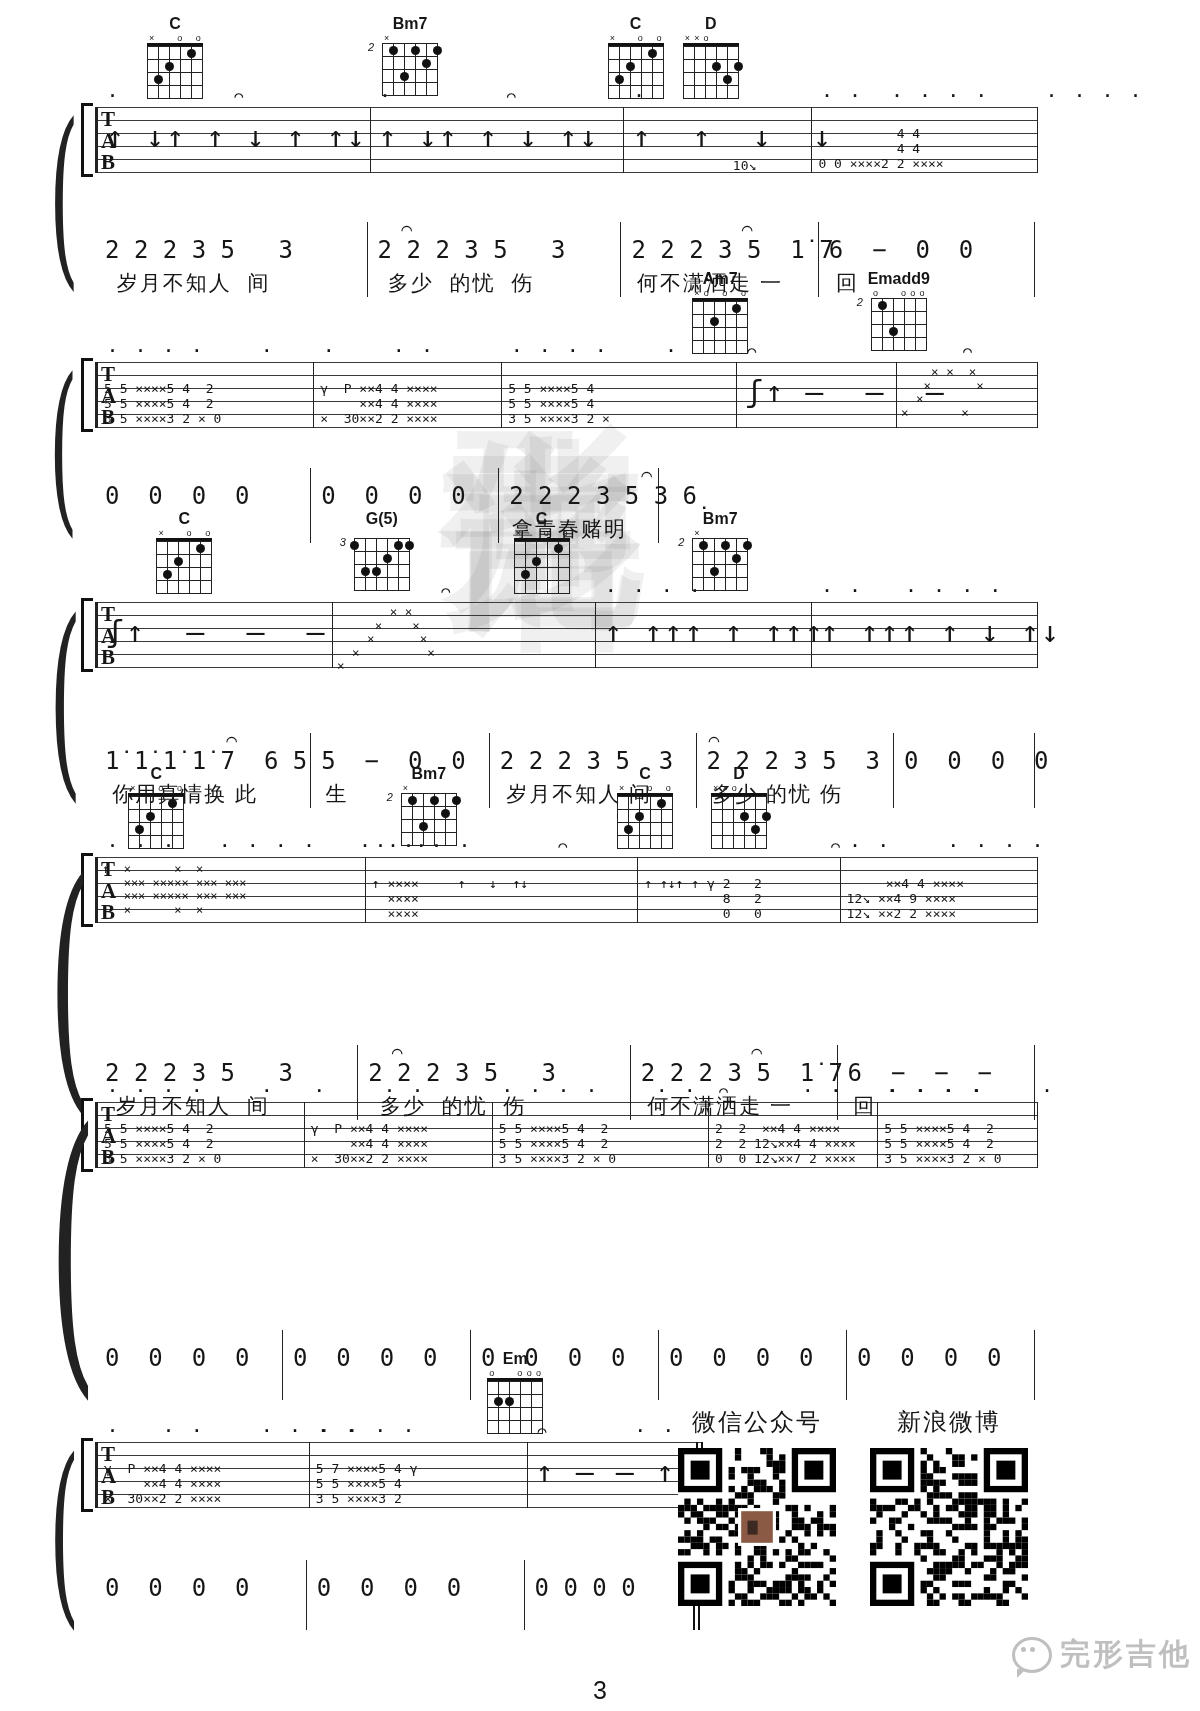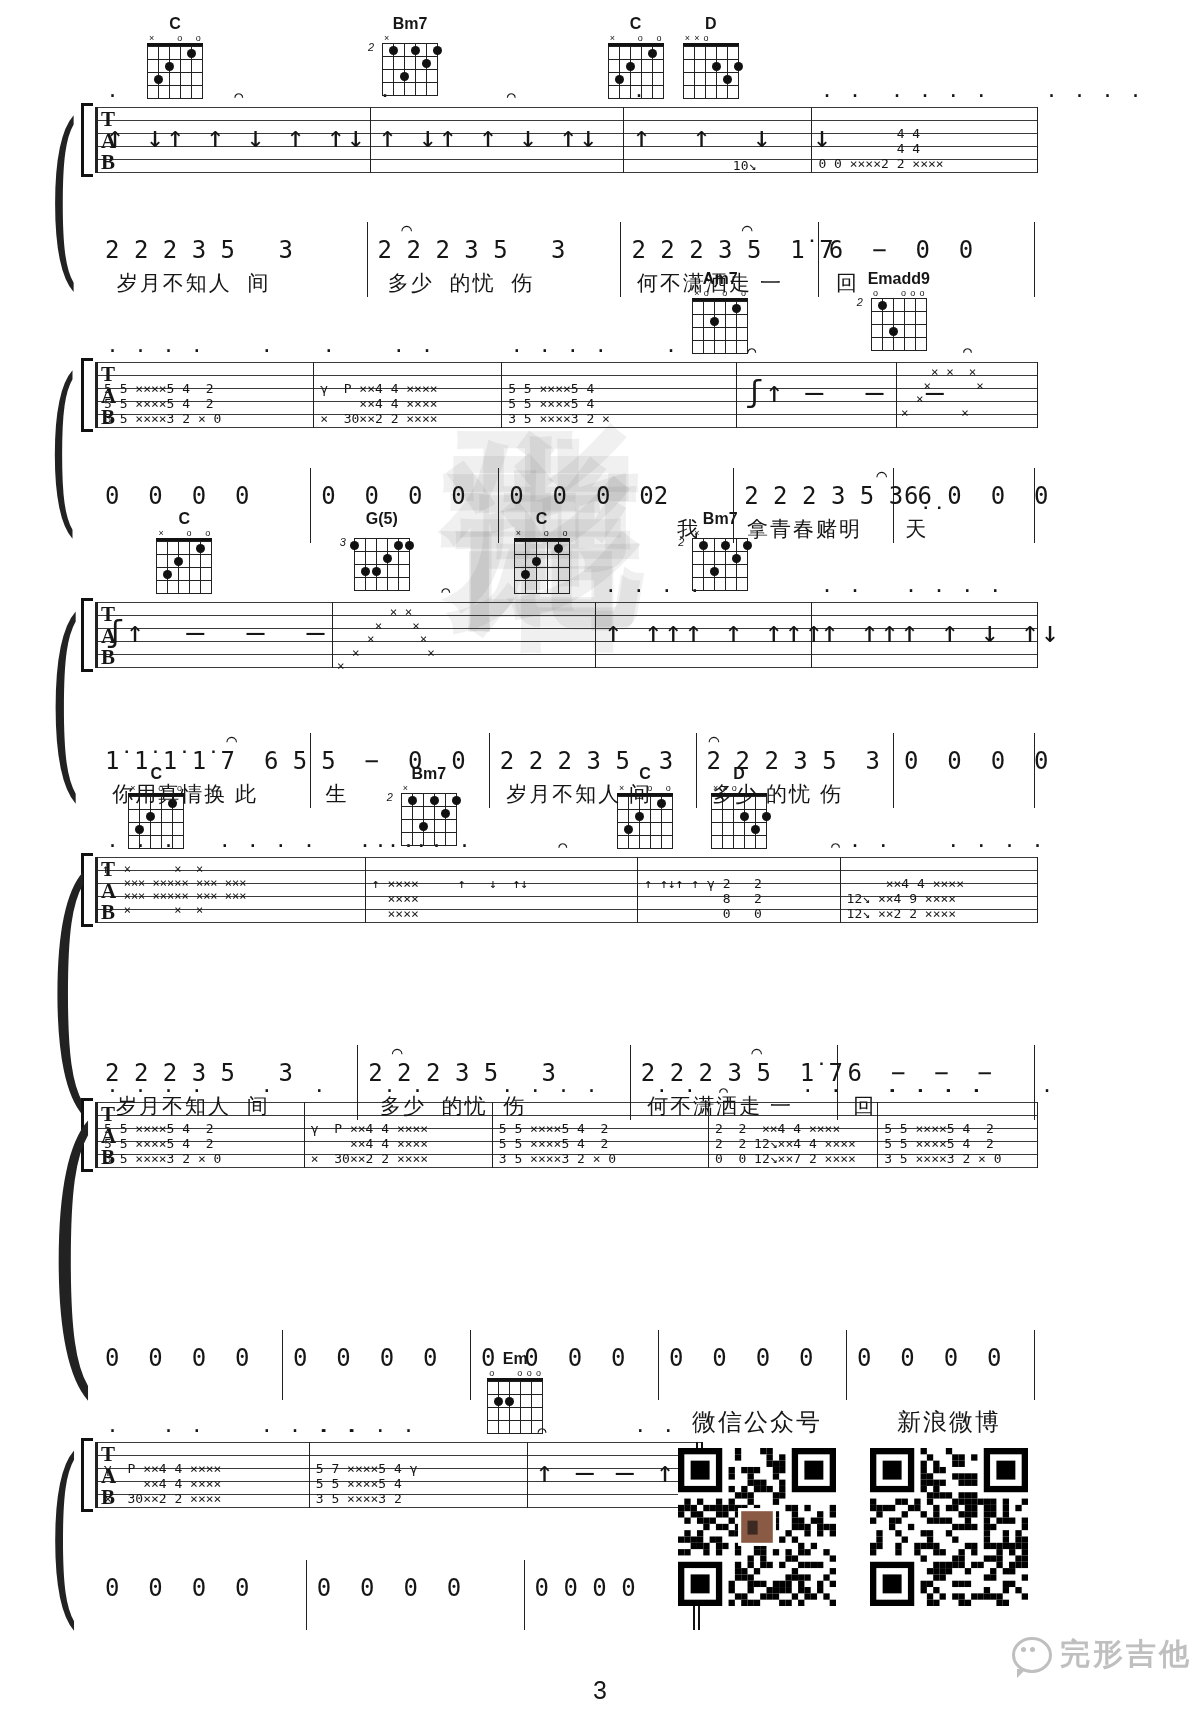--- a/index.html
+++ b/index.html
@@ -512,32 +512,24 @@
           <div class="jl" style="padding-left: 8%;">回</div>
         </div>
       </div>
       <div class="jianpu" style="left: 95px; top: 468px; width: 940px;">
         <div class="jm" style="width: 23%;">
           <div class="jn">0  0  0  0</div>
         </div>
         <div class="jm" style="width: 20%;">
           <div class="jn">0  0  0  0</div>
         </div>
-        <div class="jm" style="width: 25%;">
-          <div class="jn">0  0  0  02</div>
-          <div class="jl" style="padding-left: 76%;">我</div>
-        </div>
         <div class="jm" style="width: 17%;">
           <div class="jt">            ⌒</div>
           <div class="jn">2 2 2 3 5 3 6̣</div>
           <div class="jl" style="padding-left: 8%;">拿青春赌明</div>
-        </div>
-        <div class="jm" style="width: 15%;">
-          <div class="jn">6̣  0  0  0</div>
-          <div class="jl" style="padding-left: 8%;">天</div>
         </div>
       </div>
       <div class="jianpu" style="left: 95px; top: 733px; width: 940px;">
         <div class="jm" style="width: 23%;">
           <div class="jt">           ⌒</div>
           <div class="jn">1̇ 1̇ 1̇ 1̇ 7  6 5</div>
           <div class="jl" style="padding-left: 8%;">你用真情换 此</div>
         </div>
         <div class="jm" style="width: 19%;">
           <div class="jn">5  −  0  0</div>

